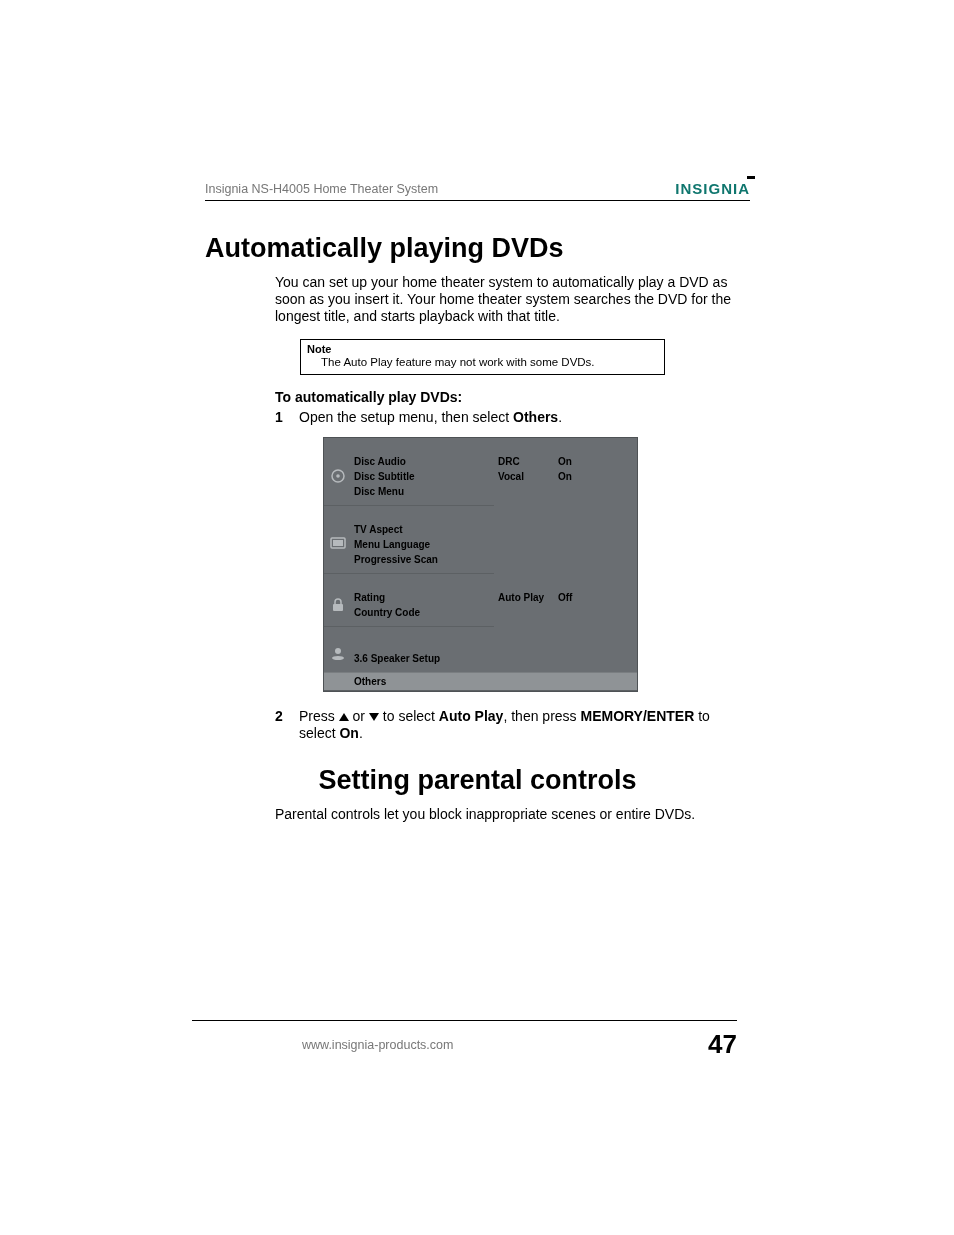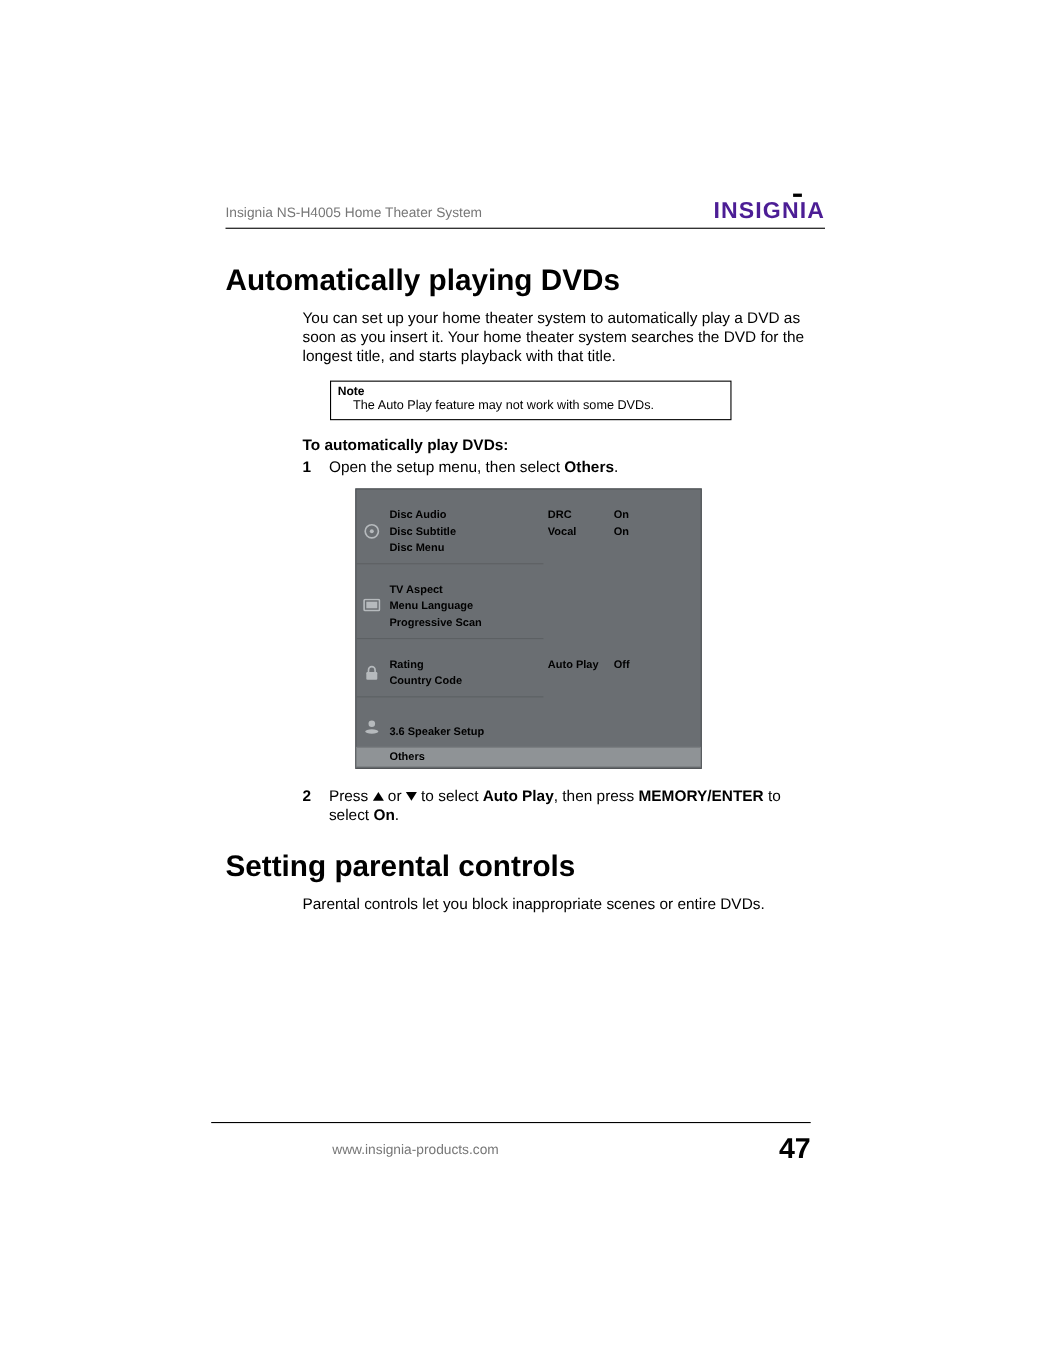--- a/index.html
+++ b/index.html
@@ -25,22 +25,22 @@
       padding-bottom: 2px;
       margin-bottom: 32px;
     }
     .product-line {
       font-size: 12.5px;
       color: #777;
     }
     .brand {
       font-weight: 900;
       letter-spacing: 1px;
-      font-size: 21px;
-      color: #4c1d95;
+      font-size: 15px;
+      color: #0f766e;
       position: relative;
       padding-bottom: 1px;
     }
     .brand .bar {
       position: absolute;
       left: 72px;
       top: -4px;
       width: 8px;
       height: 3px;
       background: #000;
@@ -138,21 +138,21 @@
     .osd-k { width: 60px; }
     .osd-v { }
     .osd-selected {
       background: #8f9396;
       border-top: 1px solid #7a7e81;
       border-bottom: 1px solid #5c6063;
       padding: 3px 0 3px 30px;
     }
     .osd svg { display: block; }
 
-    h2.section-title.spaced { margin-top: 22px; }
+    h2.section-title.spaced { margin-top: 22px; text-align: center; }
 
     .footer {
       position: absolute;
       left: 192px;
       top: 1020px;
       width: 545px;
     }
     .footer-rule {
       border-top: 1.5px solid #000;
       margin-bottom: 8px;

